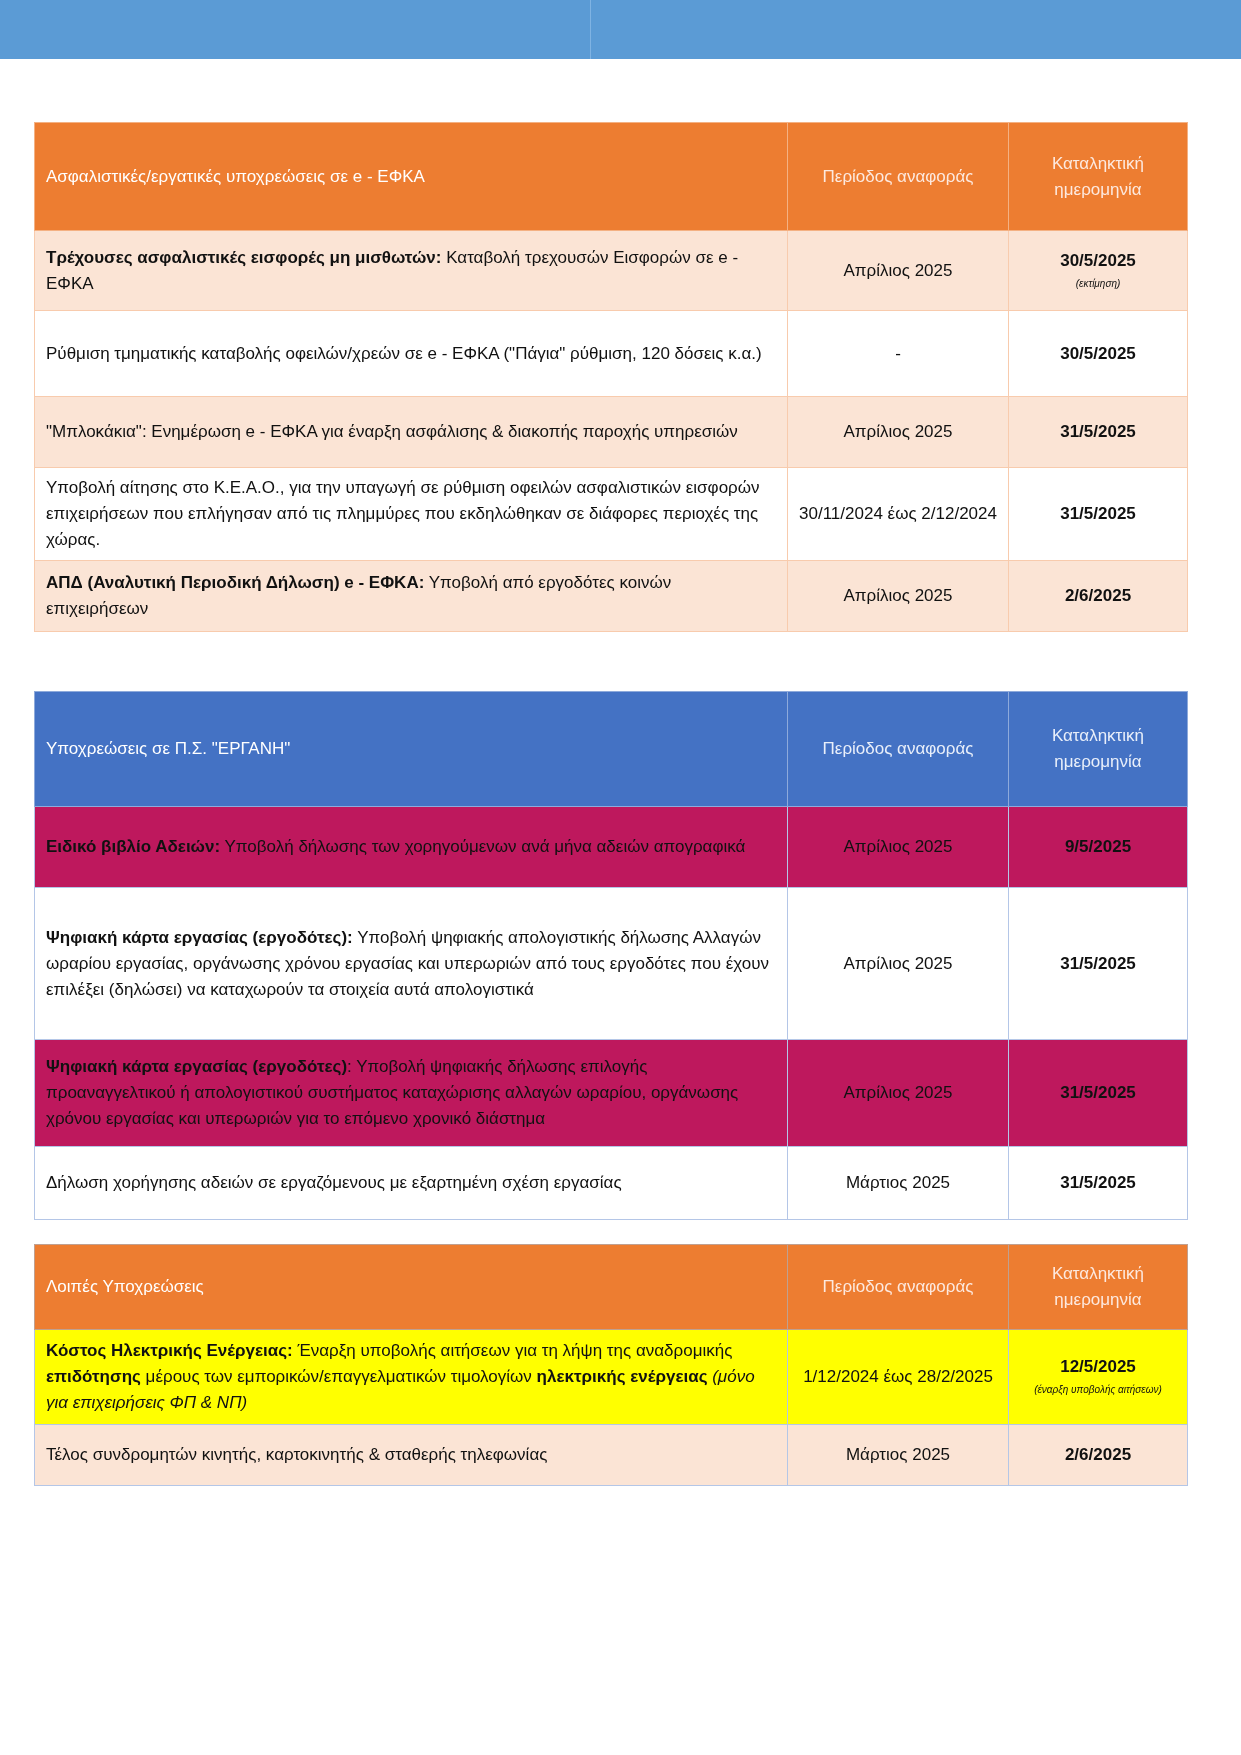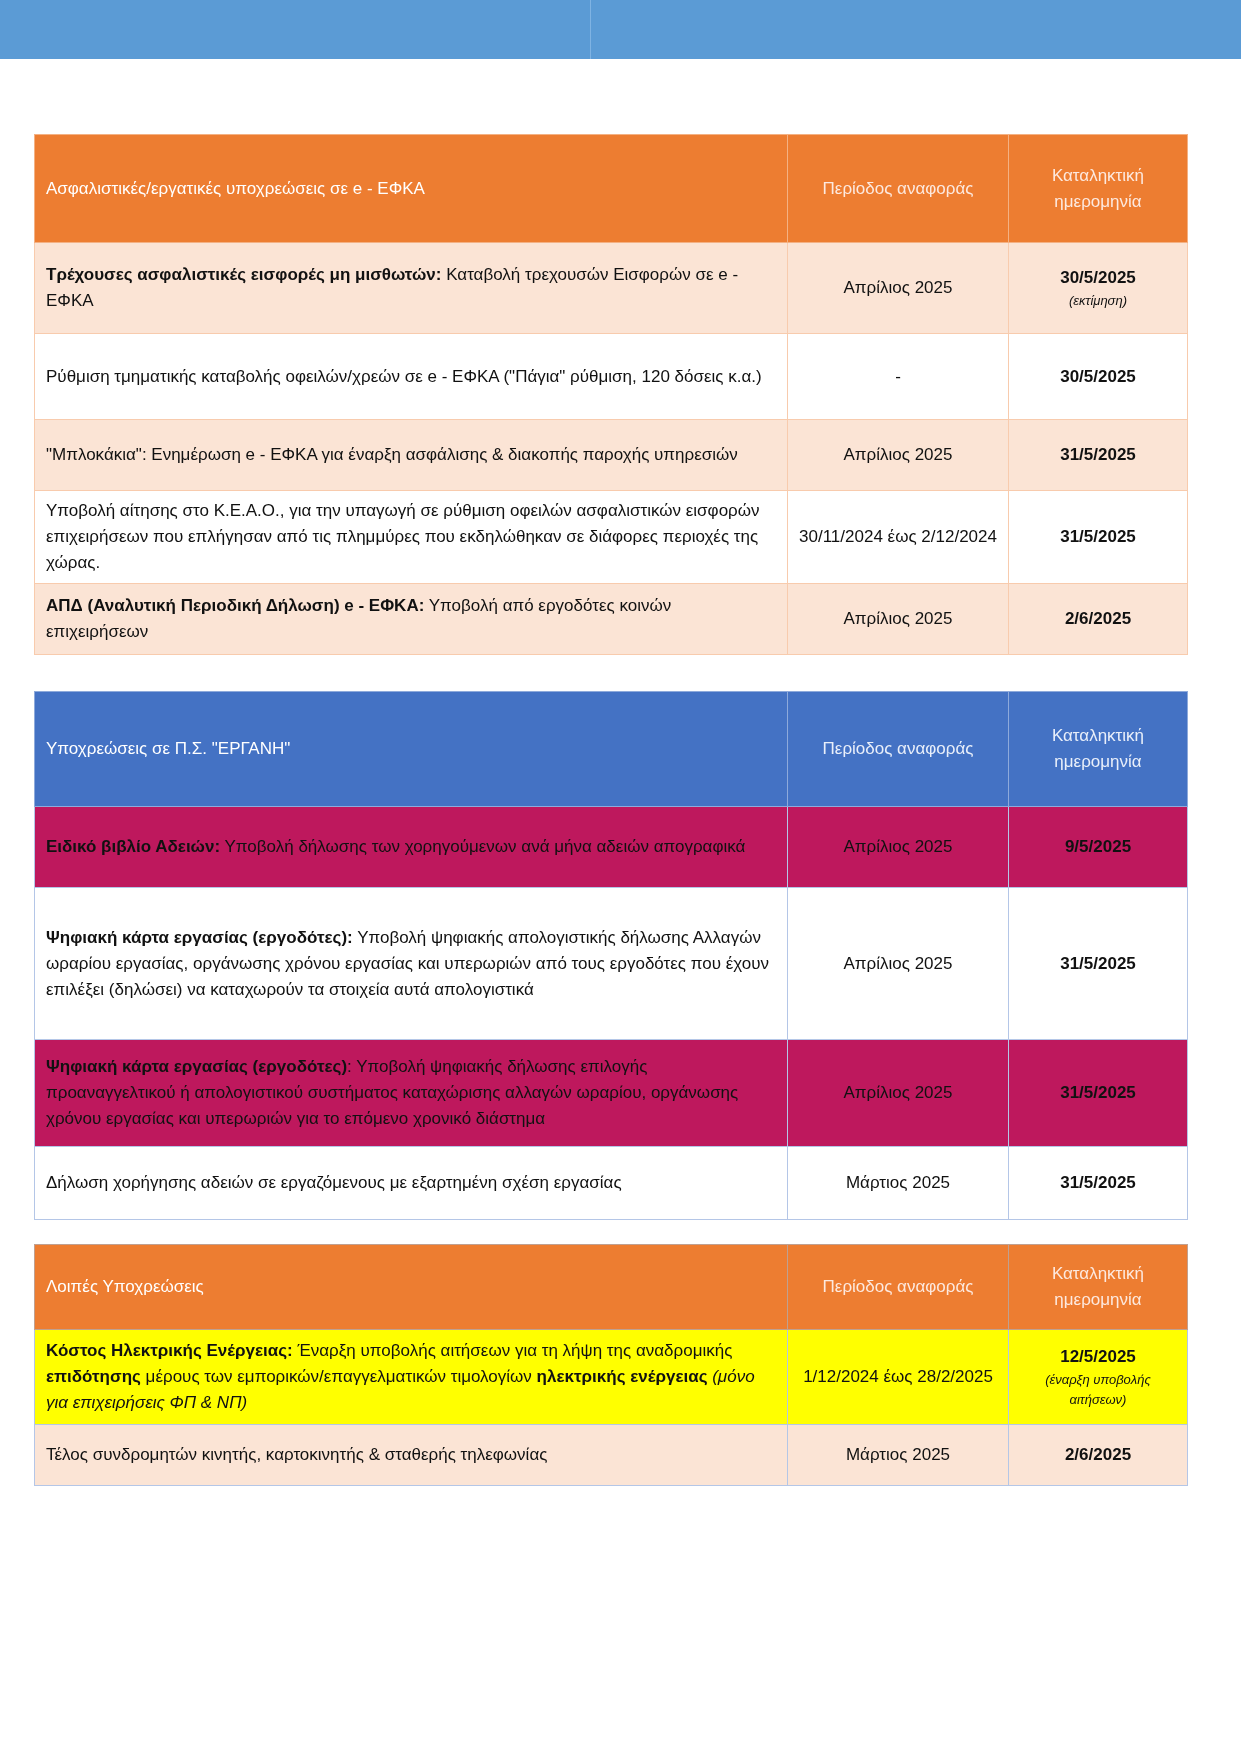--- a/index.html
+++ b/index.html
@@ -12,21 +12,21 @@
 
   table.sec { position: absolute; left: 34px; width: 1153px; border-collapse: collapse; table-layout: fixed; }
   table.sec td, table.sec th { padding: 0 11px; vertical-align: middle; font-size: 17px; line-height: 26px; }
   table.sec col.c1 { width: 753px; }
   table.sec col.c2 { width: 221px; }
   table.sec col.c3 { width: 179px; }
   .sec-title { font-size: 25px; font-weight: normal; text-align: left; color: #fff; }
   .hdr-col { font-size: 18px; font-weight: normal; color: #fde9df; text-align: center; line-height: 26px; }
   .c-per { text-align: center; font-size: 20px; }
   .c-date { text-align: center; font-size: 20px; font-weight: bold; }
-  .note { display: block; font-size: 13px; font-style: italic; font-weight: normal; line-height: 20px; }
+  .note { display: block; font-size: 10px; font-style: italic; font-weight: normal; line-height: 20px; }
   b { font-weight: bold; }
   i { font-style: italic; }
 
   
   .t-orange th { background: #ed7d31; border: 1px solid #f4b183; }
   .t-orange td { border: 1px solid #f8cbad; }
   .t-orange tr.alt td { background: #fbe4d5; }
   .t-orange tr.plain td { background: #ffffff; }
 
   
@@ -46,33 +46,33 @@
   .t-misc col.c3 { width: 179px; }
   .c-per .yr-small { font-size: 17px; }
 </style>
 </head>
 <body>
 
 <div class="topbar">
   <div class="split"></div>
 </div>
 
-<table class="sec t-orange" style="top:134px;">
+<table class="sec t-orange" style="top:122px;">
   <colgroup>
       <col class="c1">
       <col class="c2">
       <col class="c3">
     </colgroup>
   <tbody>
       <tr style="height:108px;">
     <th class="sec-title">Ασφαλιστικές/εργατικές υποχρεώσεις σε e - ΕΦΚΑ</th>
     <th class="hdr-col">Περίοδος αναφοράς</th>
     <th class="hdr-col">Καταληκτική ημερομηνία</th>
   </tr>
-  <tr class="alt" style="height:91px;">
+  <tr class="alt" style="height:80px;">
     <td><b>Τρέχουσες ασφαλιστικές εισφορές μη μισθωτών:</b><span> Καταβολή τρεχουσών Εισφορών σε e - ΕΦΚΑ</span></td>
     <td class="c-per">Απρίλιος 2025</td>
     <td class="c-date"><span>30/5/2025</span><span class="note">(εκτίμηση)</span></td>
   </tr>
   <tr class="plain" style="height:86px;">
     <td>Ρύθμιση τμηματικής καταβολής οφειλών/χρεών σε e - ΕΦΚΑ ("Πάγια" ρύθμιση, 120 δόσεις κ.α.)</td>
     <td class="c-per">-</td>
     <td class="c-date">30/5/2025</td>
   </tr>
   <tr class="alt" style="height:71px;">

